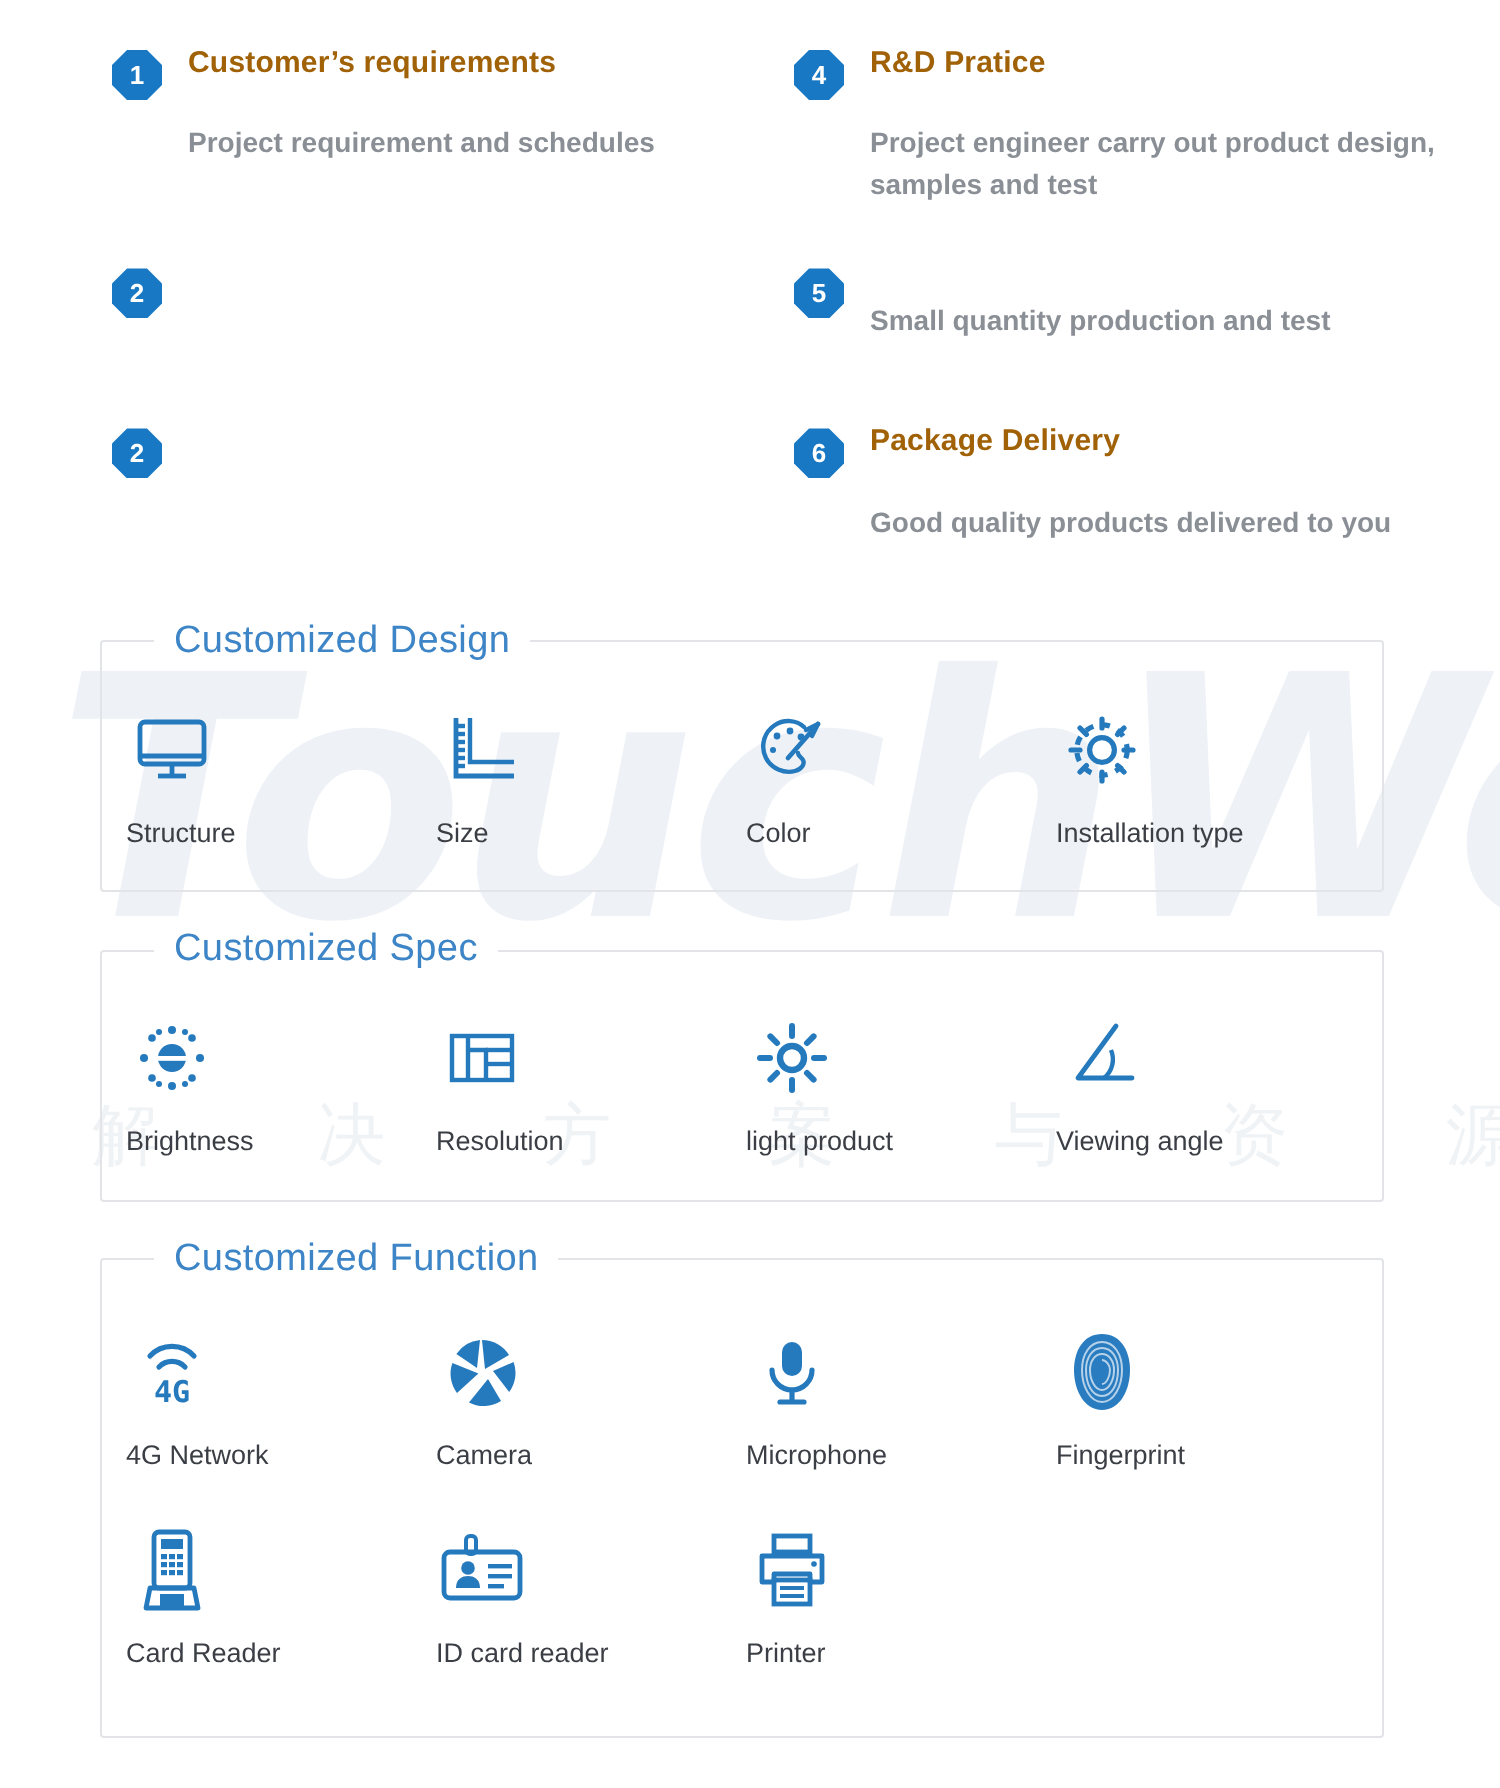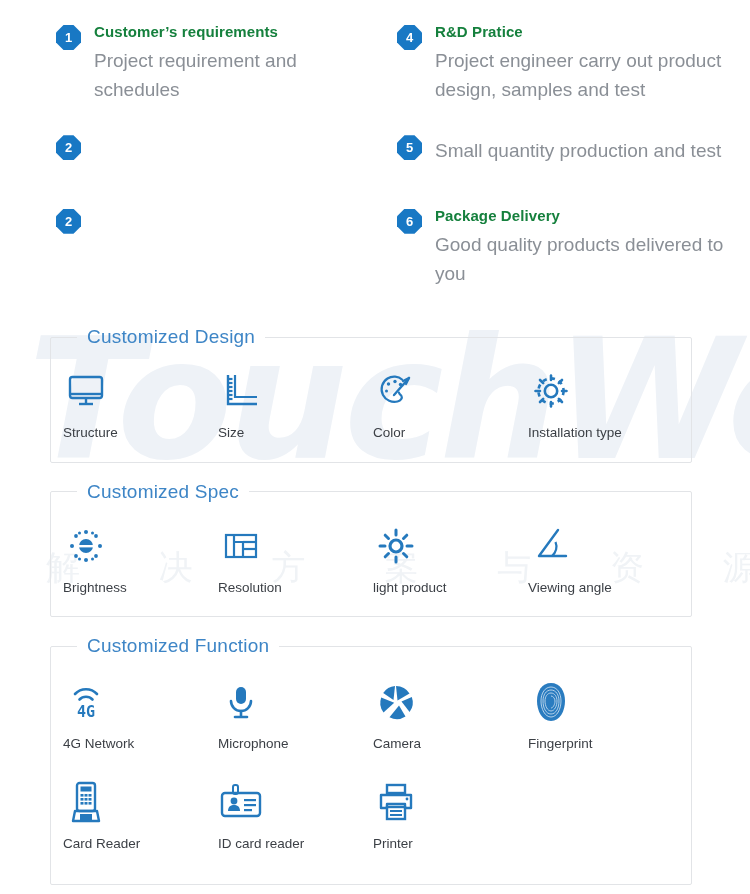--- a/index.html
+++ b/index.html
@@ -85,30 +85,30 @@
     align-items: center;
     justify-content: center;
     line-height: 1;
     
     clip-path: polygon(30% 0%, 70% 0%, 100% 30%, 100% 70%, 70% 100%, 30% 100%, 0% 70%, 0% 30%);
   }
   .step-body { min-width: 0; }
   .step-title {
     font-size: 15px;
     font-weight: bold;
-    color: #15803d;
+    color: #a16207;
     letter-spacing: 0.1px;
     line-height: 1.35;
   }
   .step-desc {
-    margin-top: 5px;
-    font-size: 19px;
+    margin-top: 19px;
+    font-size: 14px;
     color: #8a8f96;
     line-height: 1.5;
-    font-weight: normal;
+    font-weight: bold;
   }
 
   
   .sections {
     position: relative;
     z-index: 2;
     margin-top: 38px;
     padding: 0 58px 0 50px;
   }
   fieldset.card {
@@ -362,42 +362,42 @@
               </g>
               <text x="21" y="35" text-anchor="middle" font-family="DejaVu Sans Mono, monospace" font-size="15" font-weight="bold" fill="#2579bd">4G</text>
             </svg>
           </div>
           <div class="icon-label">4G Network</div>
         </div>
 
         <div class="icon-cell">
           <div class="icon-box">
             <svg width="40" height="40" viewBox="0 0 40 40">
-              <rect x="15" y="5" width="10" height="17" rx="5" fill="#2579bd"></rect>
-              <path d="M10 19 A10 10 0 0 0 30 19" fill="none" stroke="#2579bd" stroke-width="2.6" stroke-linecap="round"></path>
-              <line x1="20" y1="29" x2="20" y2="34" stroke="#2579bd" stroke-width="2.6" stroke-linecap="round"></line>
-              <line x1="14" y1="35" x2="26" y2="35" stroke="#2579bd" stroke-width="2.6" stroke-linecap="round"></line>
-            </svg>
-          </div>
-          <div class="icon-label">Microphone</div>
-        </div>
-
-        <div class="icon-cell">
-          <div class="icon-box">
-            <svg width="40" height="40" viewBox="0 0 40 40">
               <g fill="#2579bd">
                 <path d="M20 4 A16 16 0 0 1 33.5 11.5 L21.5 18.5 Z"></path>
                 <path d="M35.8 15 A16 16 0 0 1 33.6 30 L25.5 19.5 Z"></path>
                 <path d="M29.5 34.5 A16 16 0 0 1 13.5 35.2 L23 23.5 Z"></path>
                 <path d="M7.5 30.5 A16 16 0 0 1 5.2 15.5 L18.2 20.8 Z"></path>
                 <path d="M7.2 11 A16 16 0 0 1 19 4.02 L17.5 18 Z"></path>
               </g>
             </svg>
           </div>
           <div class="icon-label">Camera</div>
+        </div>
+
+        <div class="icon-cell">
+          <div class="icon-box">
+            <svg width="40" height="40" viewBox="0 0 40 40">
+              <rect x="15" y="5" width="10" height="17" rx="5" fill="#2579bd"></rect>
+              <path d="M10 19 A10 10 0 0 0 30 19" fill="none" stroke="#2579bd" stroke-width="2.6" stroke-linecap="round"></path>
+              <line x1="20" y1="29" x2="20" y2="34" stroke="#2579bd" stroke-width="2.6" stroke-linecap="round"></line>
+              <line x1="14" y1="35" x2="26" y2="35" stroke="#2579bd" stroke-width="2.6" stroke-linecap="round"></line>
+            </svg>
+          </div>
+          <div class="icon-label">Microphone</div>
         </div>
 
         <div class="icon-cell">
           <div class="icon-box">
             <svg width="38" height="42" viewBox="0 0 38 42">
               <path d="M19 2 C28 2 33 10 33 20 C33 30 28 40 19 40 C10 40 5 30 5 20 C5 10 10 2 19 2 Z" fill="#2a7cc0"></path>
               <g stroke="#ffffff" stroke-width="1" fill="none" opacity="0.65">
                 <path d="M19 6 C25 6 29 12 29 20 C29 28 25 36 19 36"></path>
                 <path d="M19 9 C24 9 27 14 27 20 C27 27 24 33 19 33"></path>
                 <path d="M19 12 C22.5 12 25 15.5 25 20 C25 25 22.5 30 19 30"></path>

